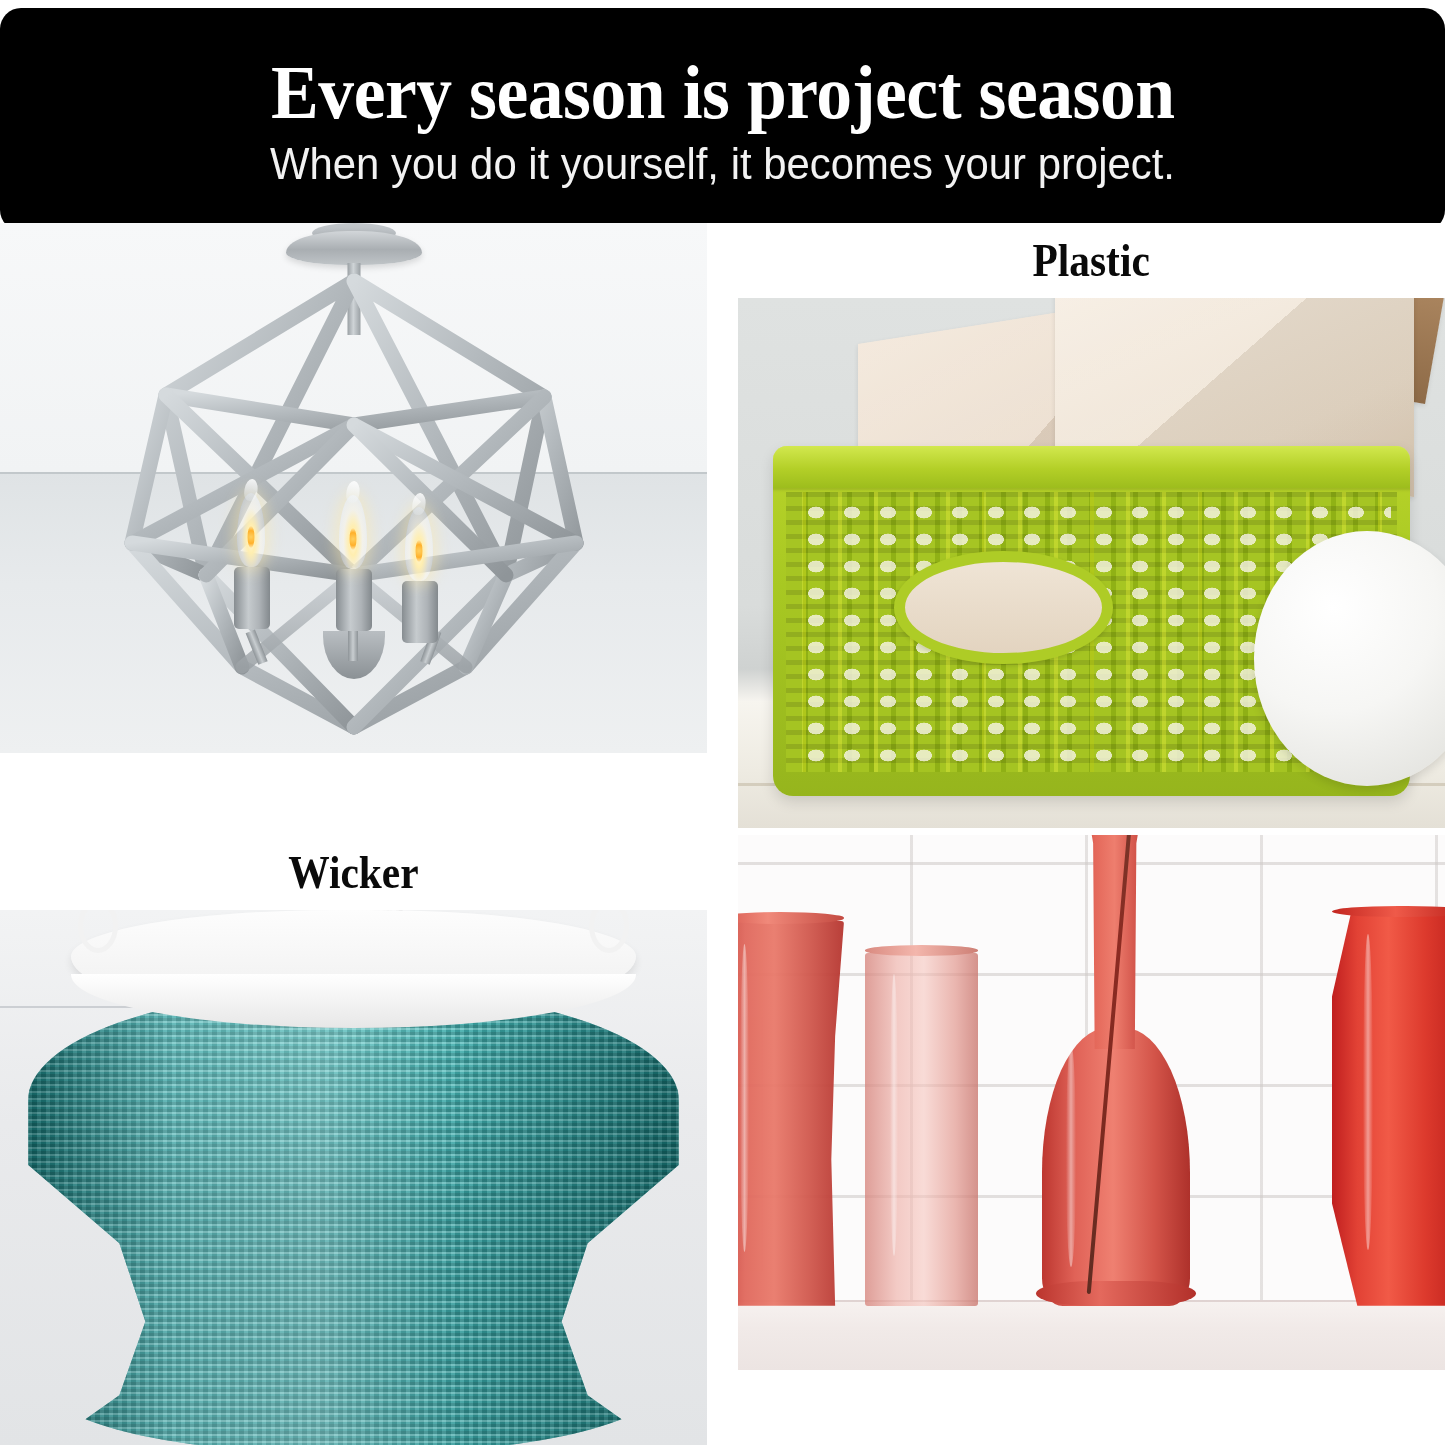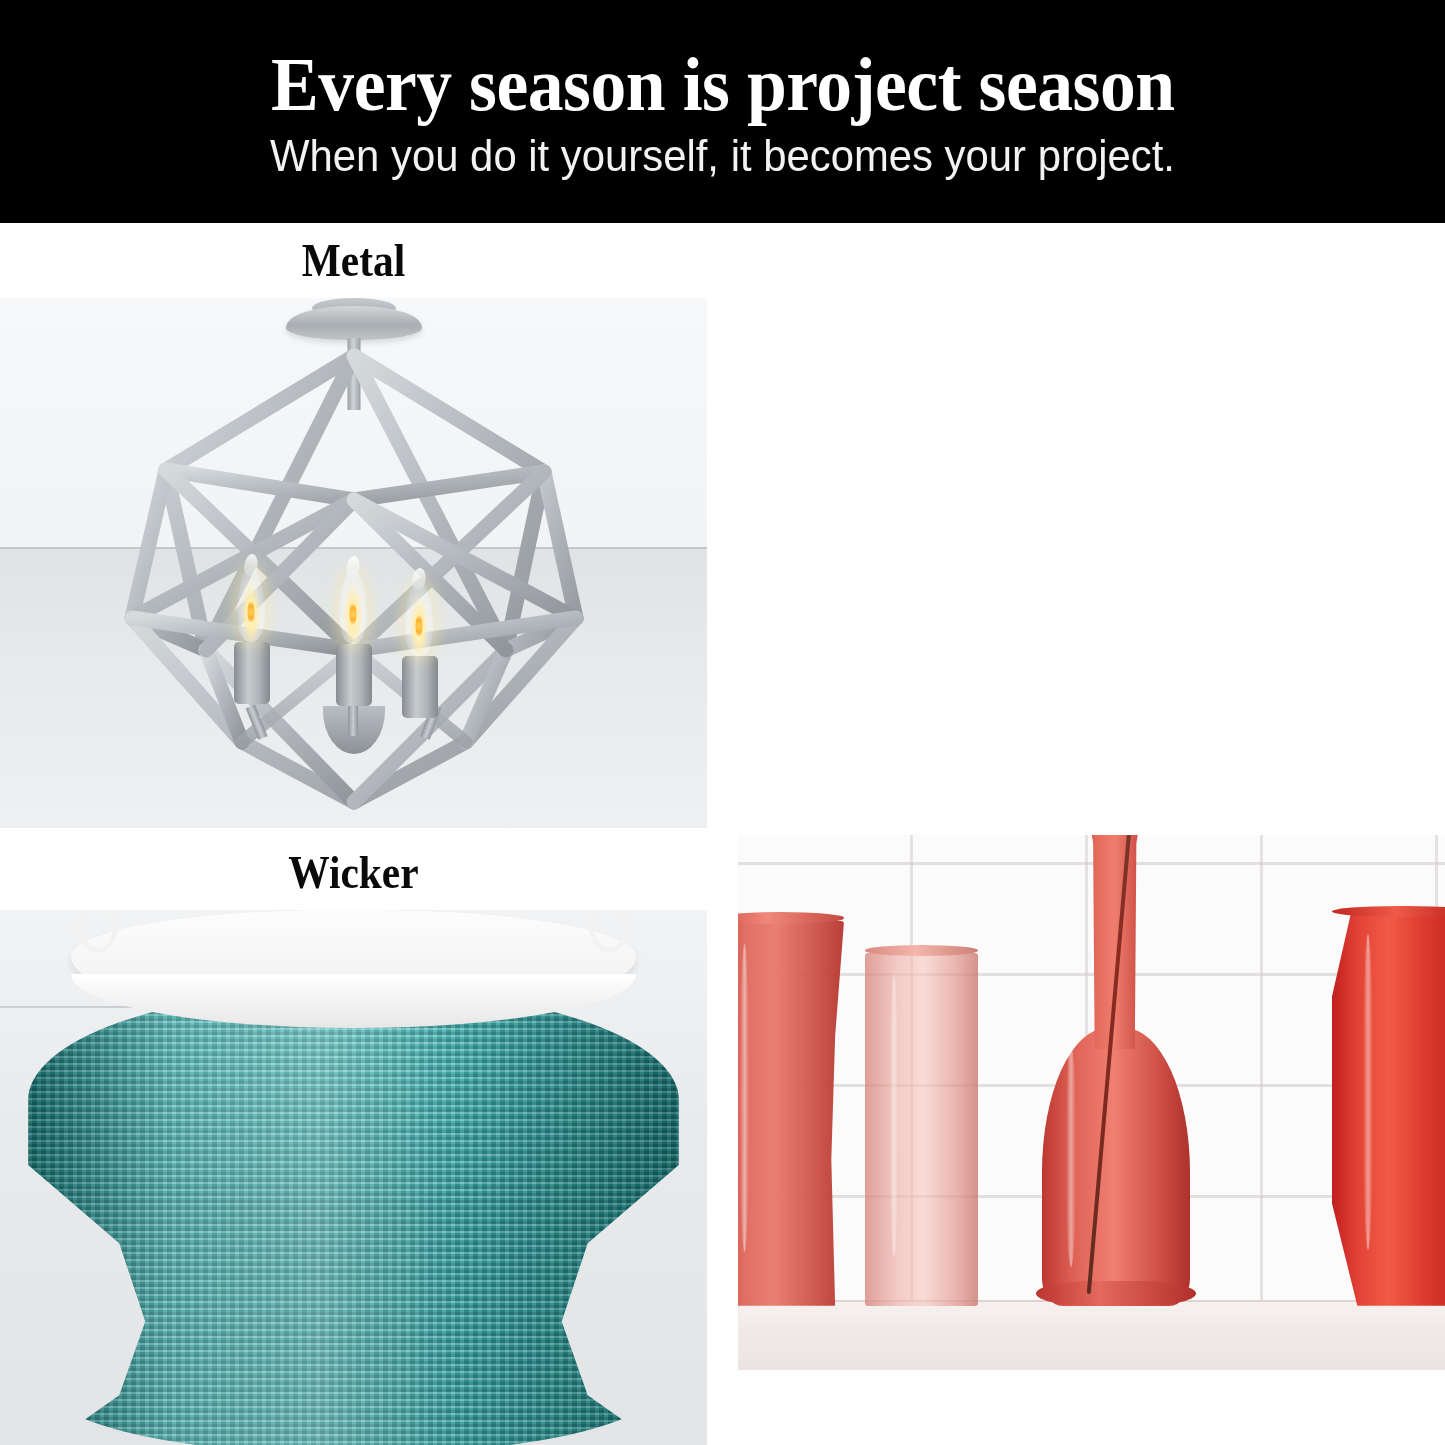--- a/index.html
+++ b/index.html
@@ -7,24 +7,24 @@
   body{
     width:1445px;height:1445px;
     background:#ffffff;
     font-family:"Liberation Sans", sans-serif;
     overflow:hidden;
   }
   .page{position:relative;width:1445px;height:1445px;background:#fff;}
 
   
   .header{
-    position:absolute;left:0;top:0;width:1445px;height:223px;
+    position:absolute;left:0;top:8px;width:1445px;height:223px;
     background:#000000;
     display:flex;flex-direction:column;
-    align-items:center;justify-content:center;
+    align-items:center;justify-content:center;border-radius:21px;
   }
   .header-title{
     font-family:"Liberation Serif", serif;
     font-weight:bold;
     font-size:77px;
     line-height:1.0;
     color:#ffffff;
     letter-spacing:-0.5px;
     transform:scaleX(0.93);
     white-space:nowrap;
@@ -297,23 +297,20 @@
 <div class="page">
 
   <div class="header">
     <div class="header-title">Every season is project season</div>
     <div class="header-sub">When you do it yourself, it becomes your project.</div>
   </div>
 
   <div class="grid">
 
     <div class="cell cell-tl">
-      <div class="cell-label">
-        <span>Metal</span>
-      </div>
       <div class="photo">
         <div class="metal-bg">
           <div class="metal-wall"></div>
           <div class="metal-floor"></div>
           <div class="metal-floorline"></div>
         </div>
 
         <div class="canopy">
           <div class="canopy-top"></div>
           <div class="canopy-plate"></div>
@@ -381,20 +378,49 @@
 
           <div class="arm" style="left:72%;bottom:10px;height:34px;transform:rotate(20deg);transform-origin:bottom center;"></div>
           <div class="socket" style="left:66%;bottom:30px;"></div>
           <div class="flame" style="left:67%;bottom:92px;">
             <div class="flametip"></div>
           </div>
         </div>
       </div>
     </div>
 
+    <div class="cell cell-tr">
+      <div class="cell-label">
+        <span>Plastic</span>
+      </div>
+      <div class="photo">
+        <div class="plastic-bg"></div>
+        <div class="shelf"></div>
+        <div class="shelf-edge"></div>
+
+        <div class="envelopes">
+          <div class="env env3"></div>
+          <div class="env env1">
+            <div class="env-flap"></div>
+          </div>
+          <div class="env env2">
+            <div class="env-flap"></div>
+          </div>
+        </div>
+
+        <div class="basket">
+          <div class="weave"></div>
+          <div class="holes"></div>
+          <div class="basket-rim"></div>
+          <div class="handle"></div>
+        </div>
+
+        <div class="ball"></div>
+      </div>
+    </div>
 
     <div class="cell cell-bl">
       <div class="cell-label">
         <span>Wicker</span>
       </div>
       <div class="photo">
         <div class="wicker-bg"></div>
         <div class="wicker-wallline"></div>
 
         <div class="stool">

